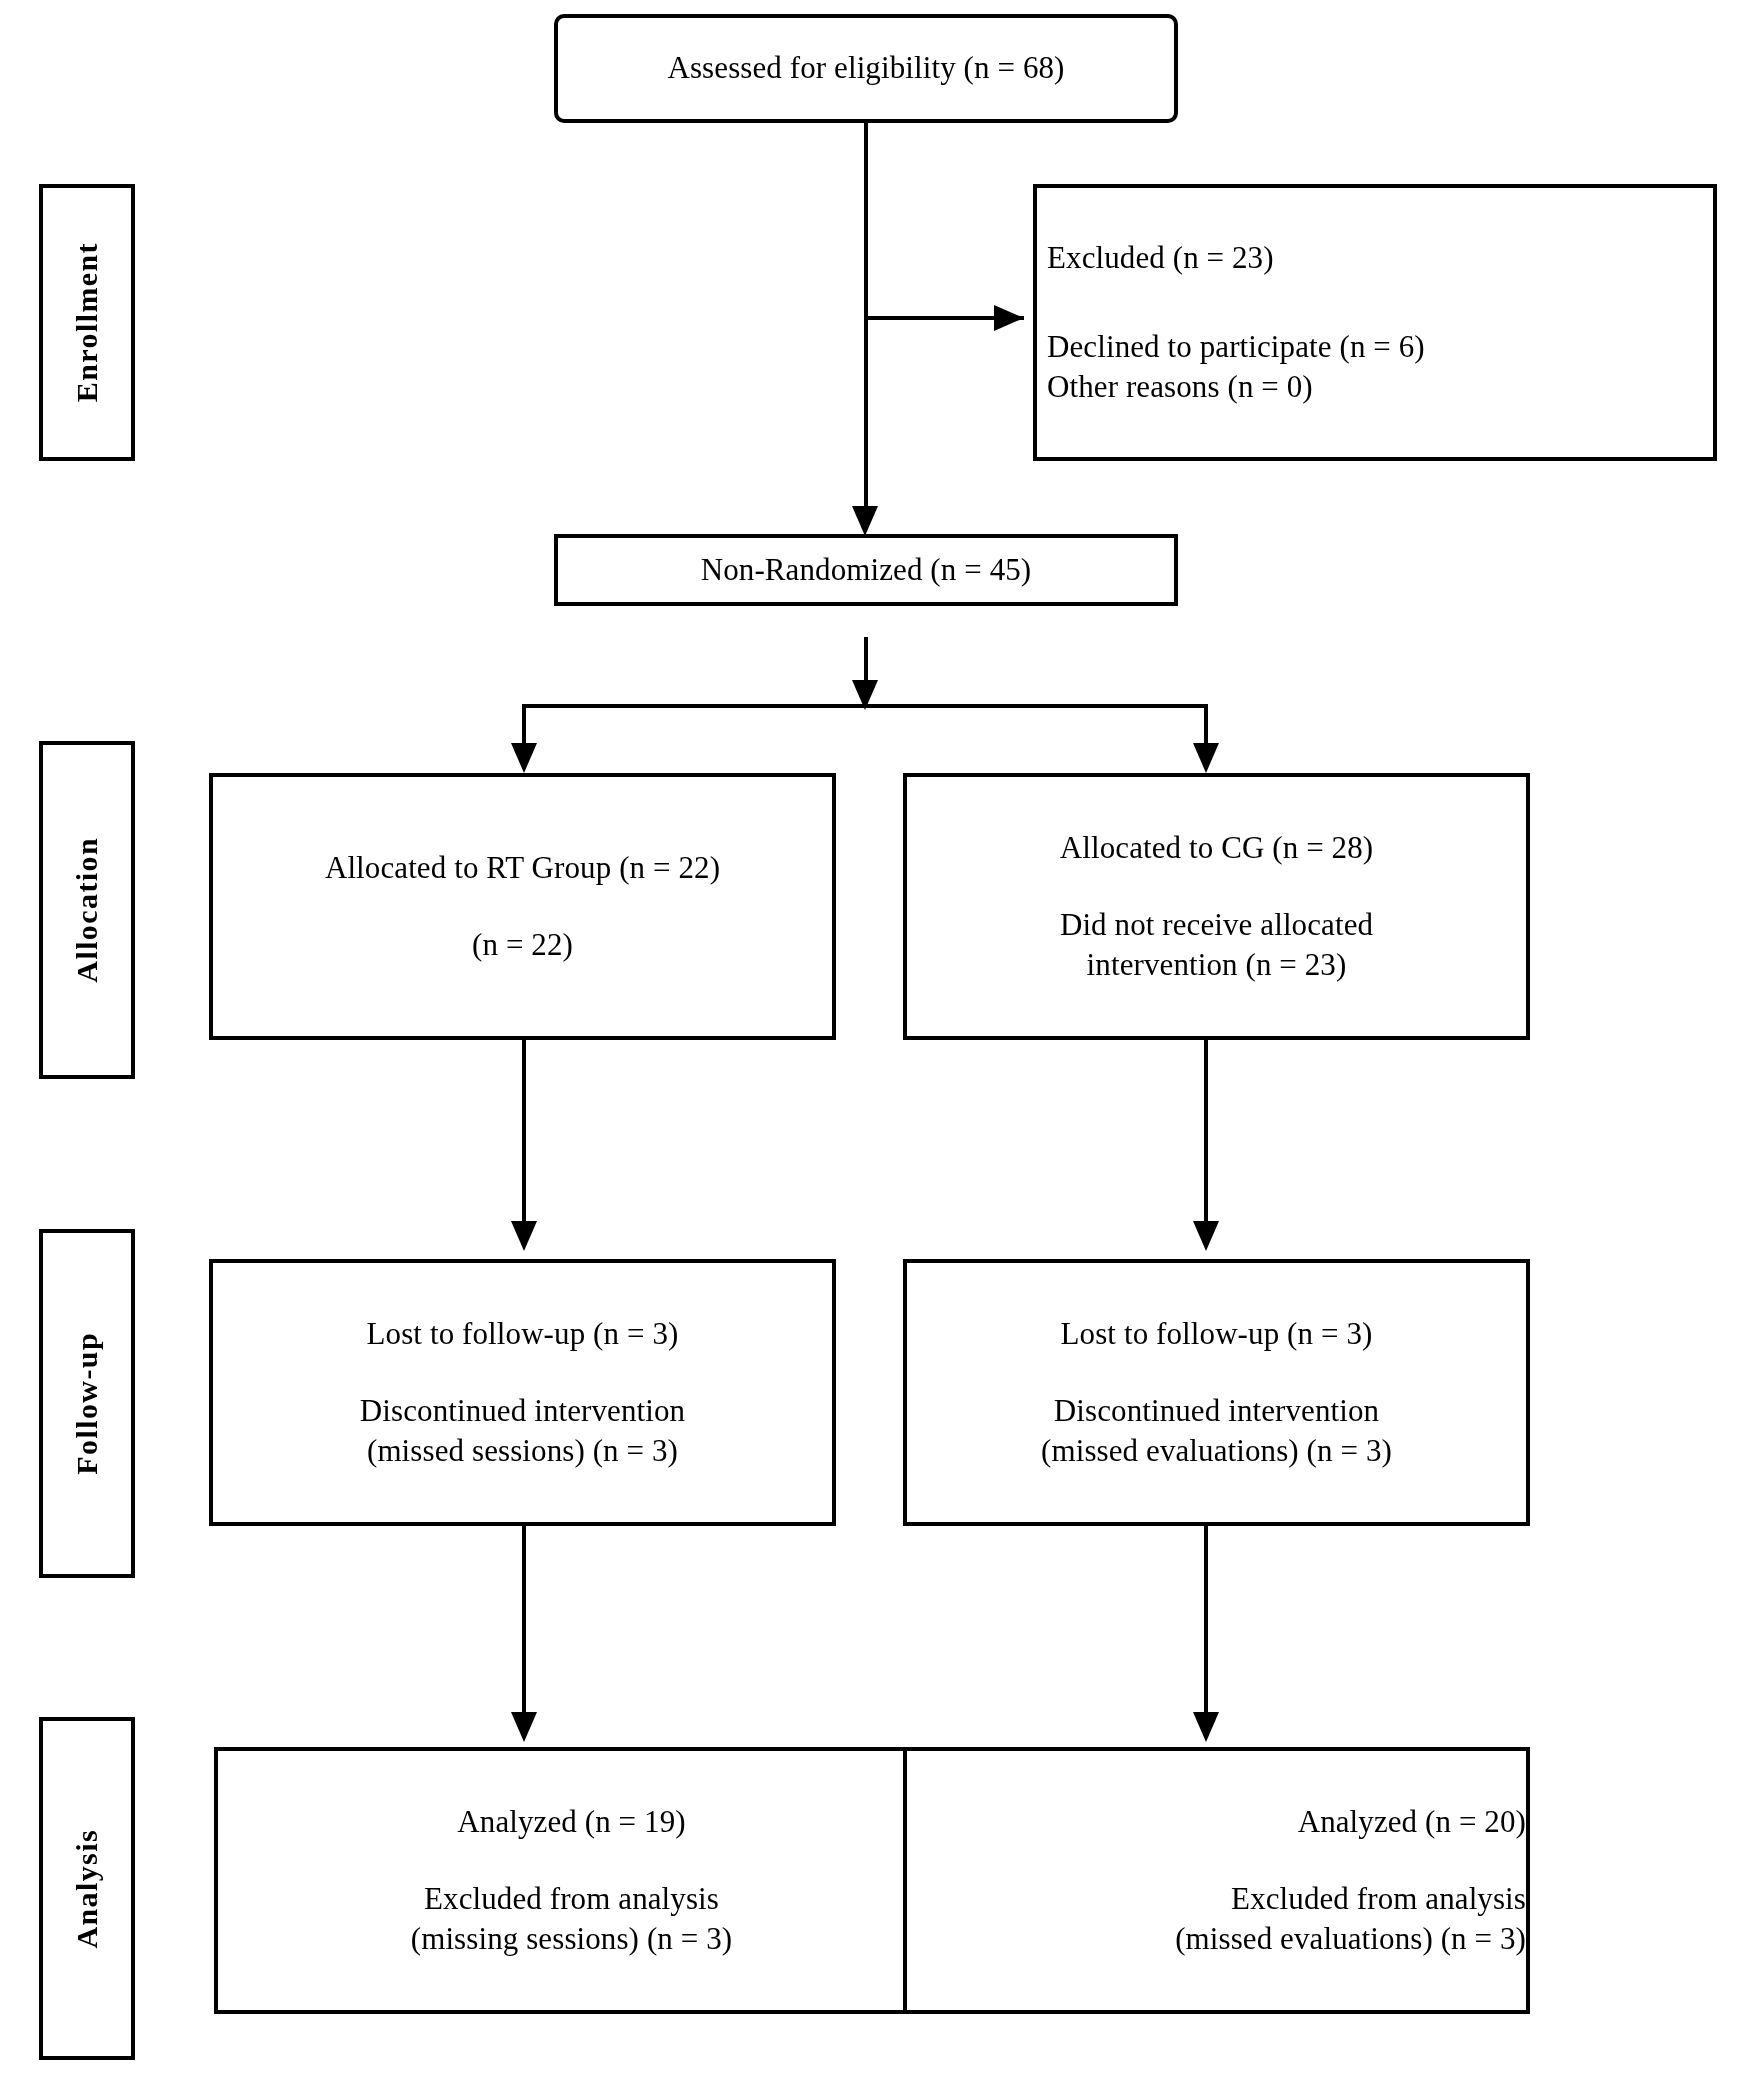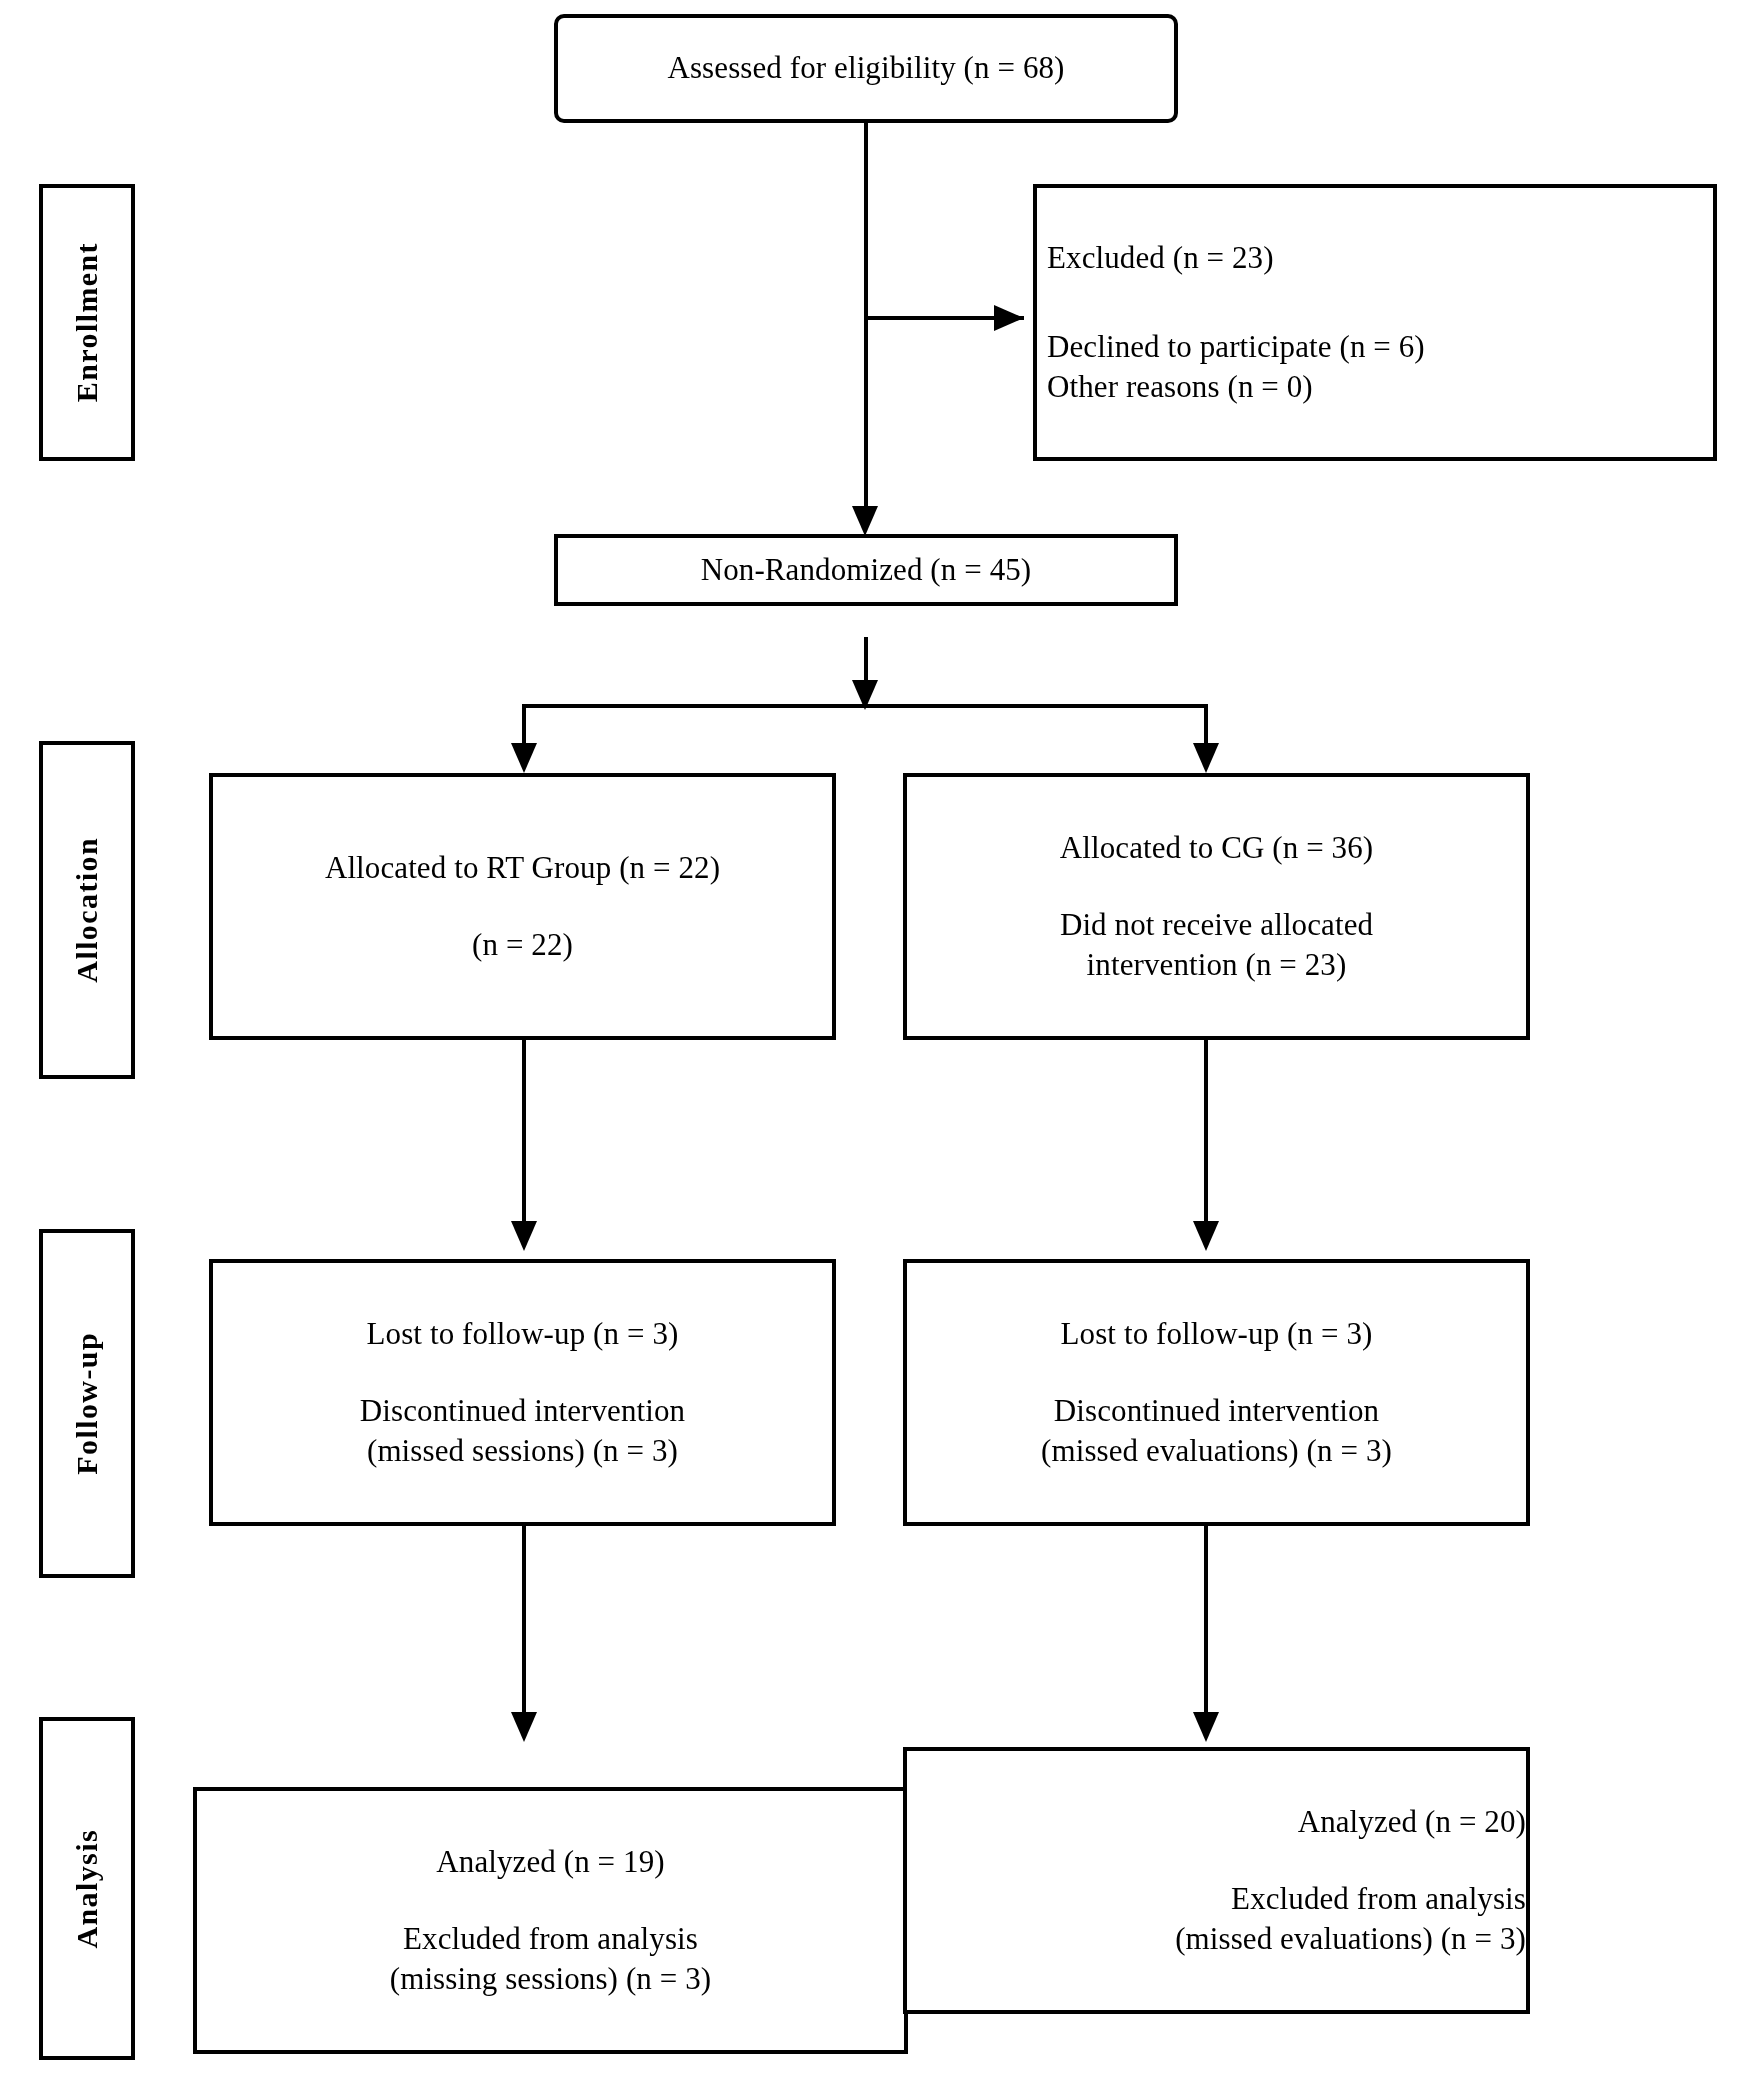--- a/index.html
+++ b/index.html
@@ -149,21 +149,21 @@
   <div class="vline" style="left:1204px; top:704px; height:48px;"></div>
   <div class="arrow-down" style="left:1193px; top:743px;"></div>
 
   <div class="flowbox" style="left:209px; top:773px; width:627px; height:267px;">
     <span class="line">Allocated to RT Group (n = 22)</span>
     <span class="gap-md"></span>
     <span class="line">(n = 22)</span>
   </div>
 
   <div class="flowbox" style="left:903px; top:773px; width:627px; height:267px;">
-    <span class="line">Allocated to CG (n = 36)</span>
+    <span class="line">Allocated to CG (n = 28)</span>
     <span class="gap-md"></span>
     <span class="line">Did not receive allocated</span>
     <span class="line">intervention (n = 23)</span>
   </div>
 
   <div class="vline" style="left:522px; top:1040px; height:189px;"></div>
   <div class="arrow-down" style="left:511px; top:1221px;"></div>
 
   <div class="vline" style="left:1204px; top:1040px; height:189px;"></div>
   <div class="arrow-down" style="left:1193px; top:1221px;"></div>
@@ -181,21 +181,21 @@
     <span class="line">Discontinued intervention</span>
     <span class="line">(missed evaluations) (n = 3)</span>
   </div>
 
   <div class="vline" style="left:522px; top:1525px; height:194px;"></div>
   <div class="arrow-down" style="left:511px; top:1712px;"></div>
 
   <div class="vline" style="left:1204px; top:1525px; height:194px;"></div>
   <div class="arrow-down" style="left:1193px; top:1712px;"></div>
 
-  <div class="flowbox" style="left:193px; top:1747px; width:715px; height:267px;margin-top:40px;">
+  <div class="flowbox" style="left:214px; top:1747px; width:715px; height:267px;">
     <span class="line">Analyzed (n = 19)</span>
     <span class="gap-md"></span>
     <span class="line">Excluded from analysis</span>
     <span class="line">(missing sessions) (n = 3)</span>
   </div>
 
   <div class="flowbox" style="left:903px; top:1747px; width:627px; height:267px;align-items:flex-end;">
     <span class="line">Analyzed (n = 20)</span>
     <span class="gap-md"></span>
     <span class="line">Excluded from analysis</span>

